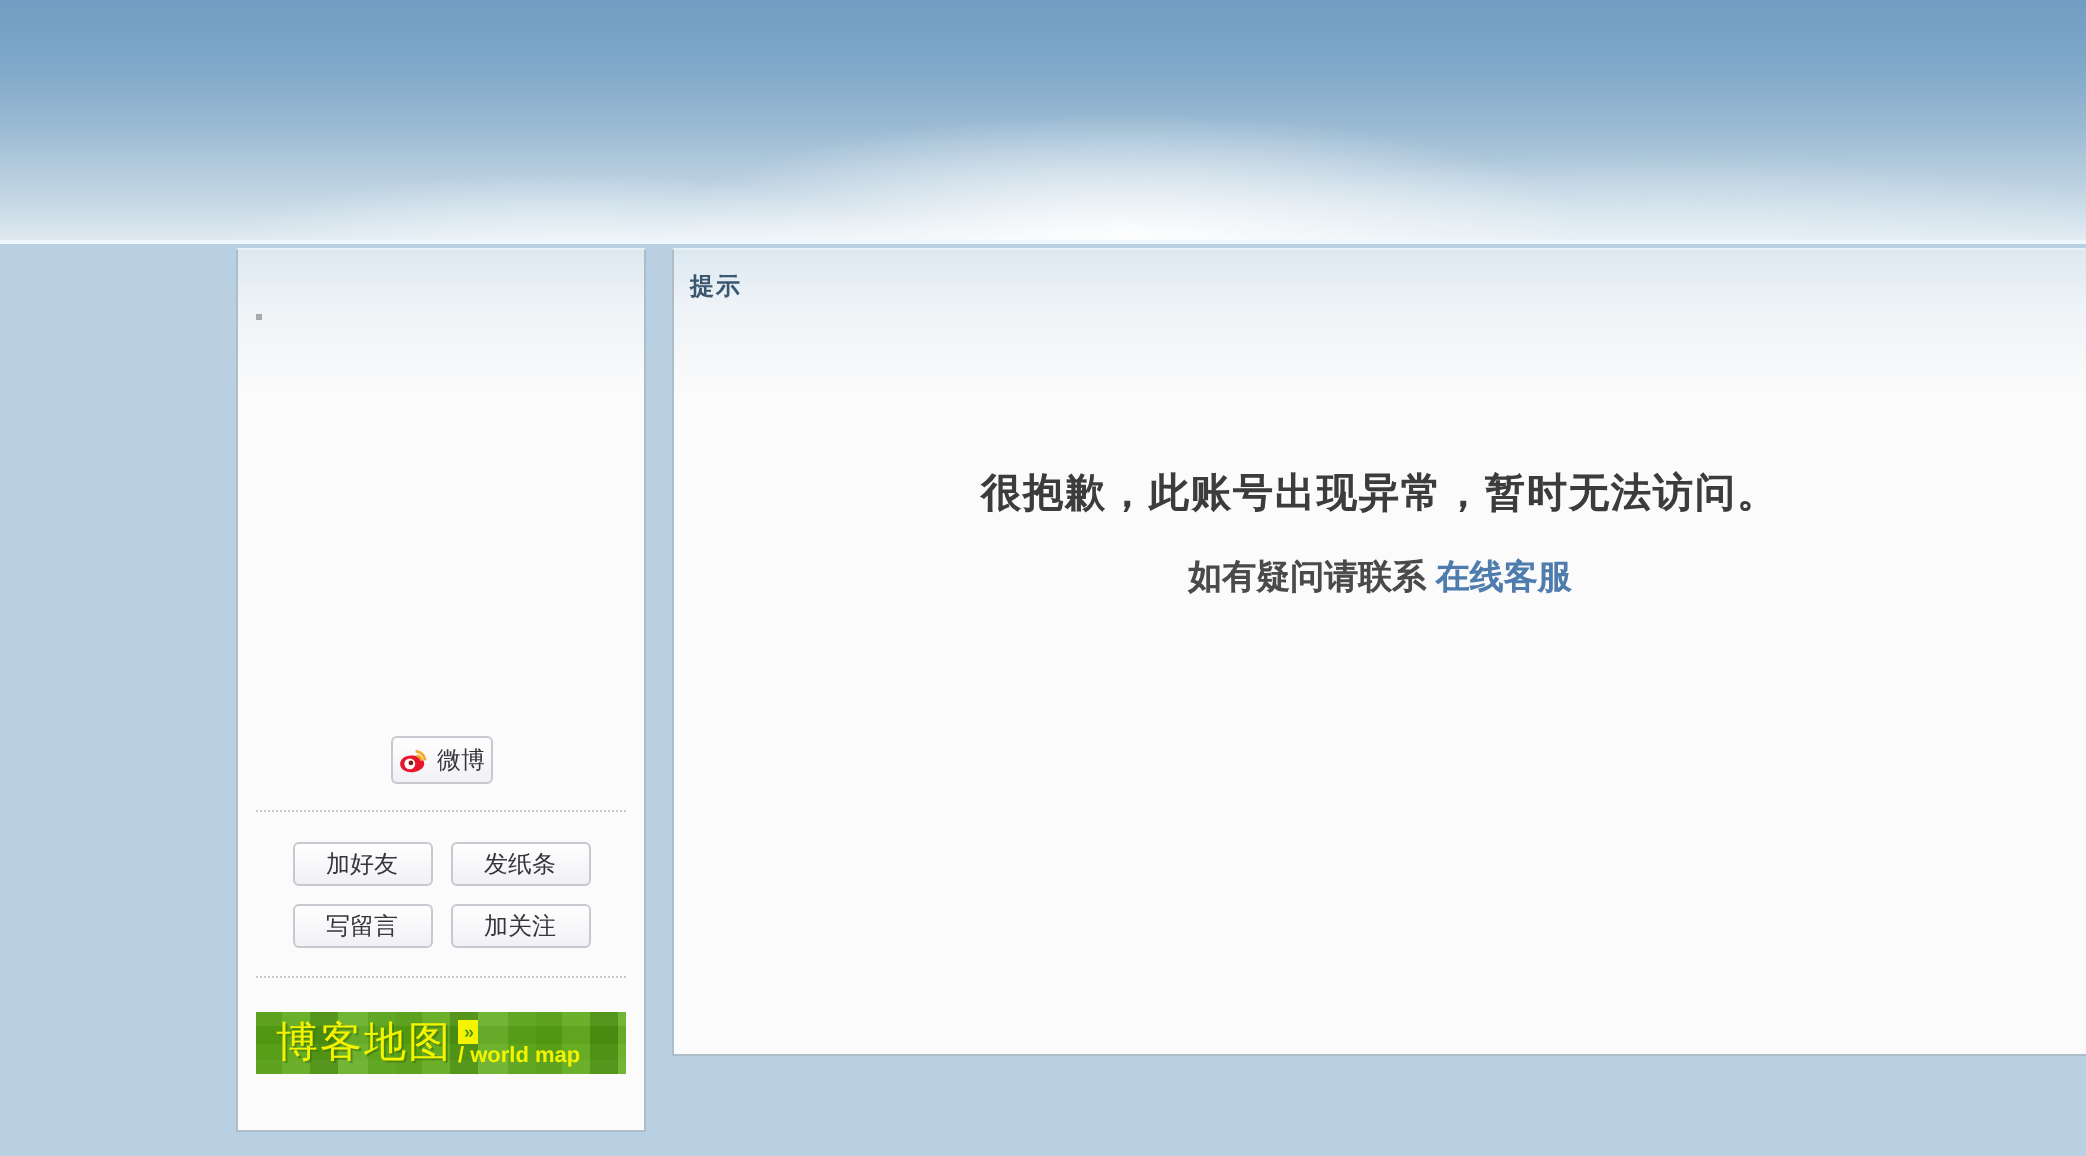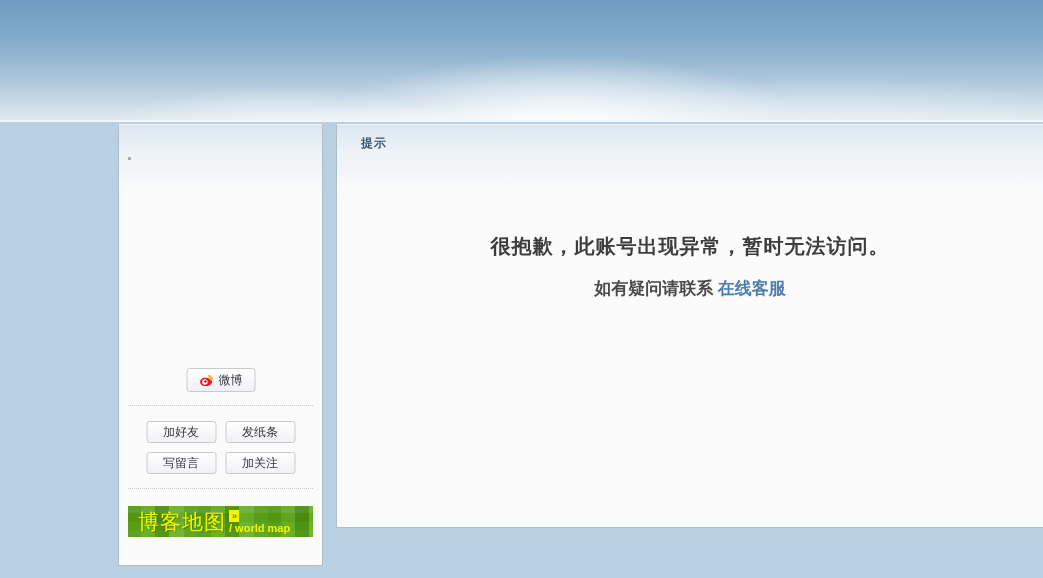--- a/index.html
+++ b/index.html
@@ -28,35 +28,35 @@
     position:absolute;
     background:linear-gradient(180deg,#dce8f1 0px,#eef3f7 28px,#fbfbfb 72px);
     border:1px solid #aebec9;
     border-top-color:#e8eff5;
   }
   .panel-title {
     font-size:12px; font-weight:bold; color:#3b566f;
     padding:10px 0 0 8px; letter-spacing:1px;
   }
   .sidebar { left:118px; top:124px; width:205px; height:442px; }
-  .main    { left:336px; top:124px; width:707px; height:404px; border-right:none;padding-left:16px; }
+  .main    { left:336px; top:124px; width:707px; height:404px; border-right:none; }
 
   
   .avatar-dot { position:absolute; left:9px; top:32px; width:3px; height:3px; background:#a9a9a9; }
 
   .btn {
     display:flex; align-items:center; justify-content:center;
     border:1px solid #c6c9cf; border-radius:3px;
     background:linear-gradient(180deg,#ffffff,#f1f1f5);
     font-size:12px; color:#33363b; cursor:pointer;
     box-shadow:0 1px 0 rgba(255,255,255,0.8) inset;
   }
   .weibo-btn {
     position:absolute; top:243px; left:50%; transform:translateX(-50%);
-    width:69px; height:24px; gap:4px;
+    width:51px; height:24px; gap:4px;
   }
   .weibo-icon { width:16px; height:16px; flex:0 0 auto; }
 
   .dotted-sep { position:absolute; left:9px; right:9px; border-top:1px dotted #c9c9c9; }
   .sep-1 { top:280px; } .sep-2 { top:363px; }
 
   .btn-grid {
     position:absolute; top:296px; left:50%; transform:translateX(-50%);
     display:grid; grid-template-columns:70px 70px; grid-auto-rows:22px;
     column-gap:9px; row-gap:9px;

